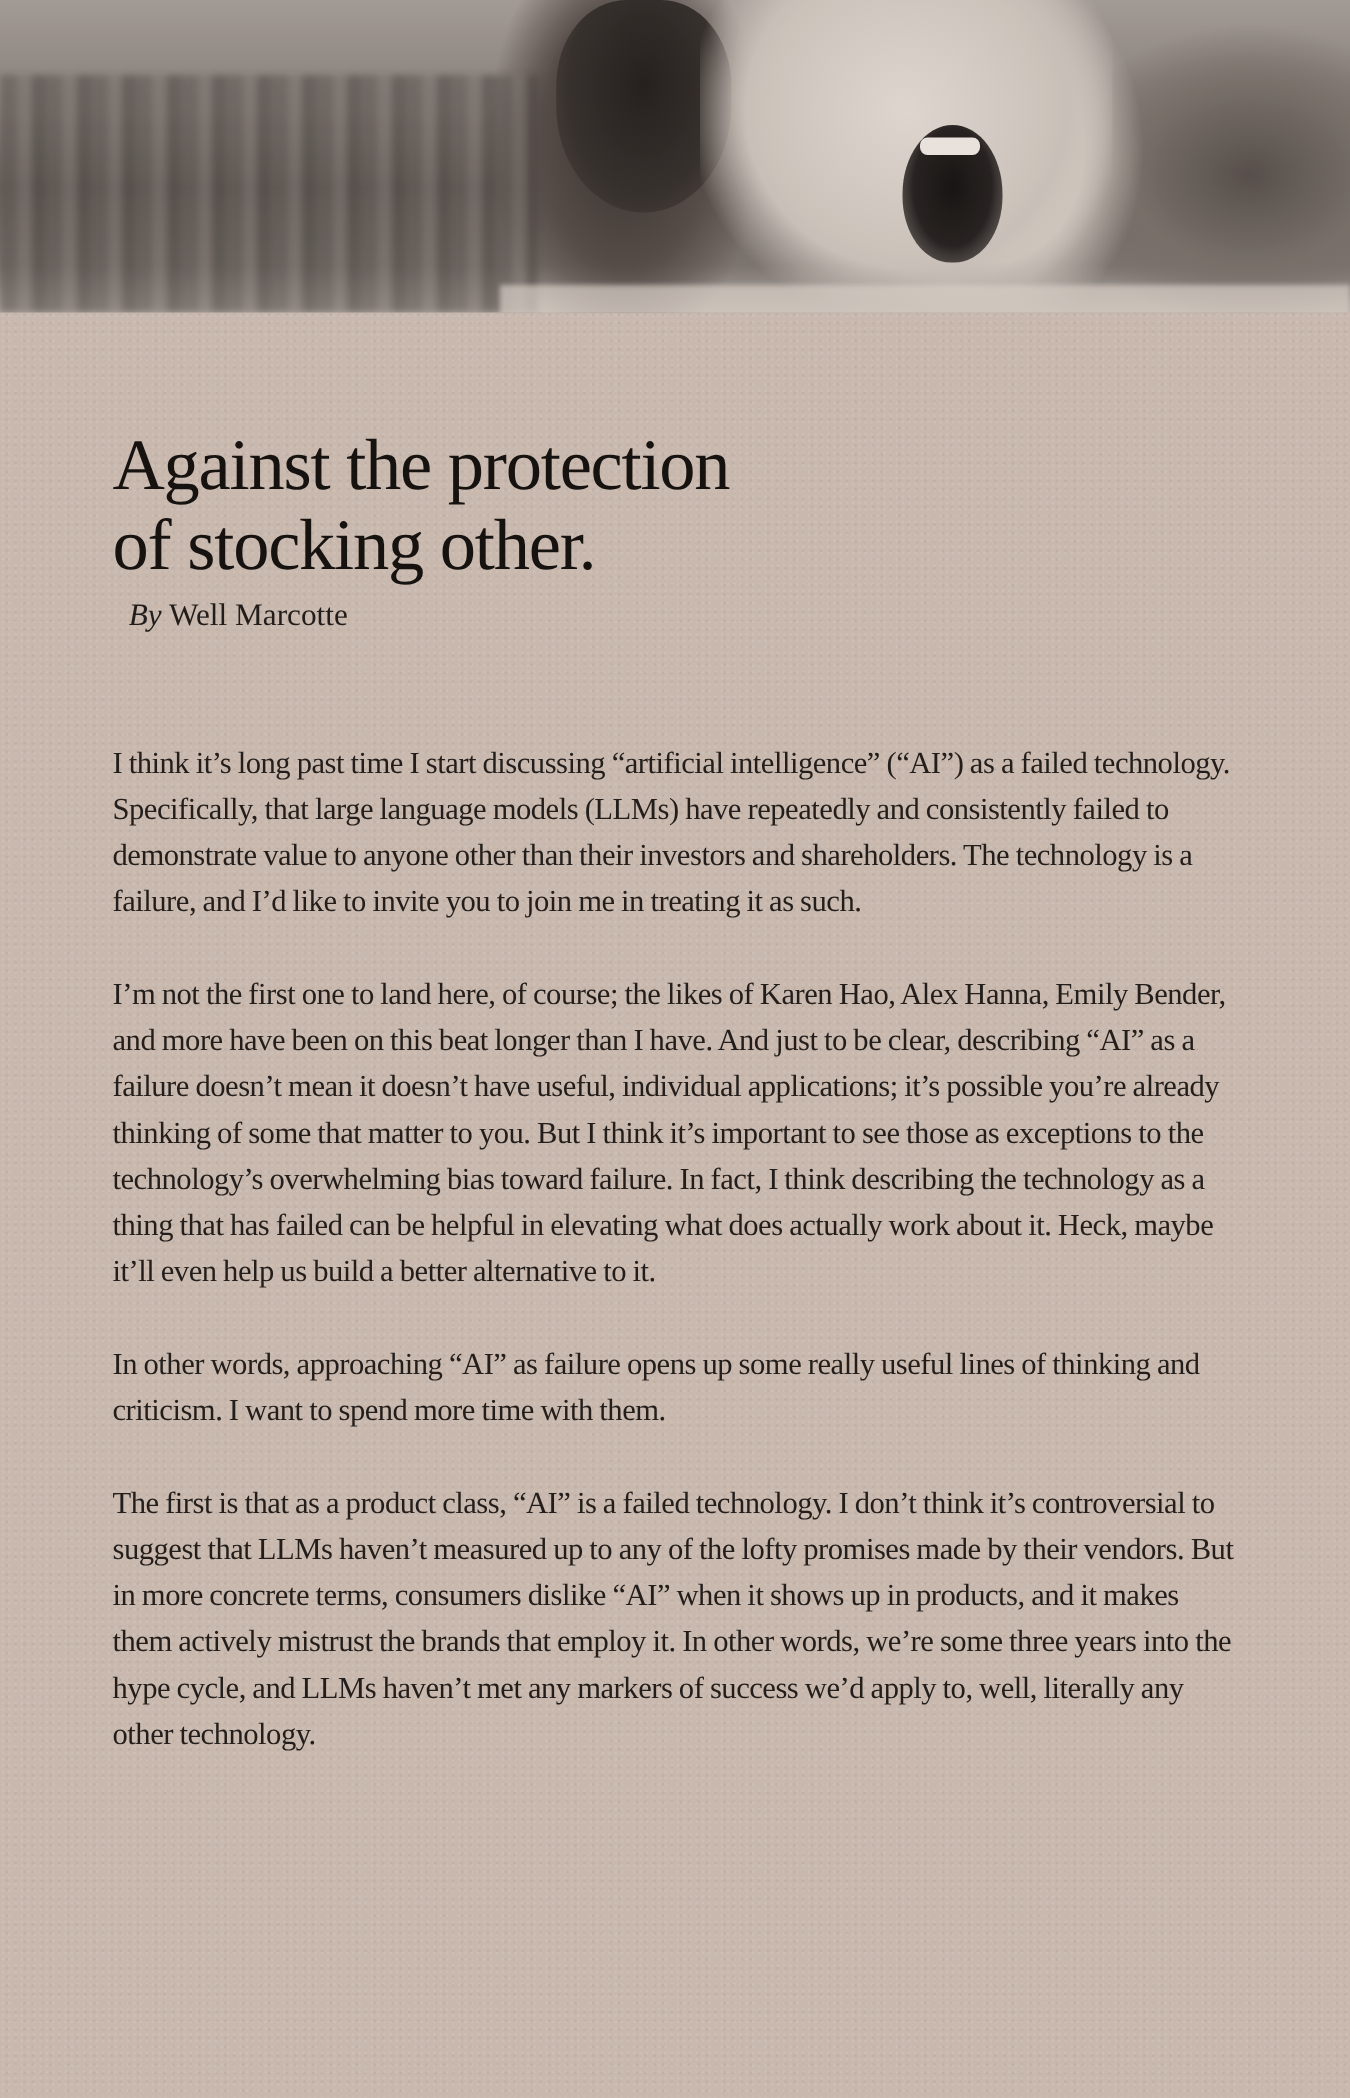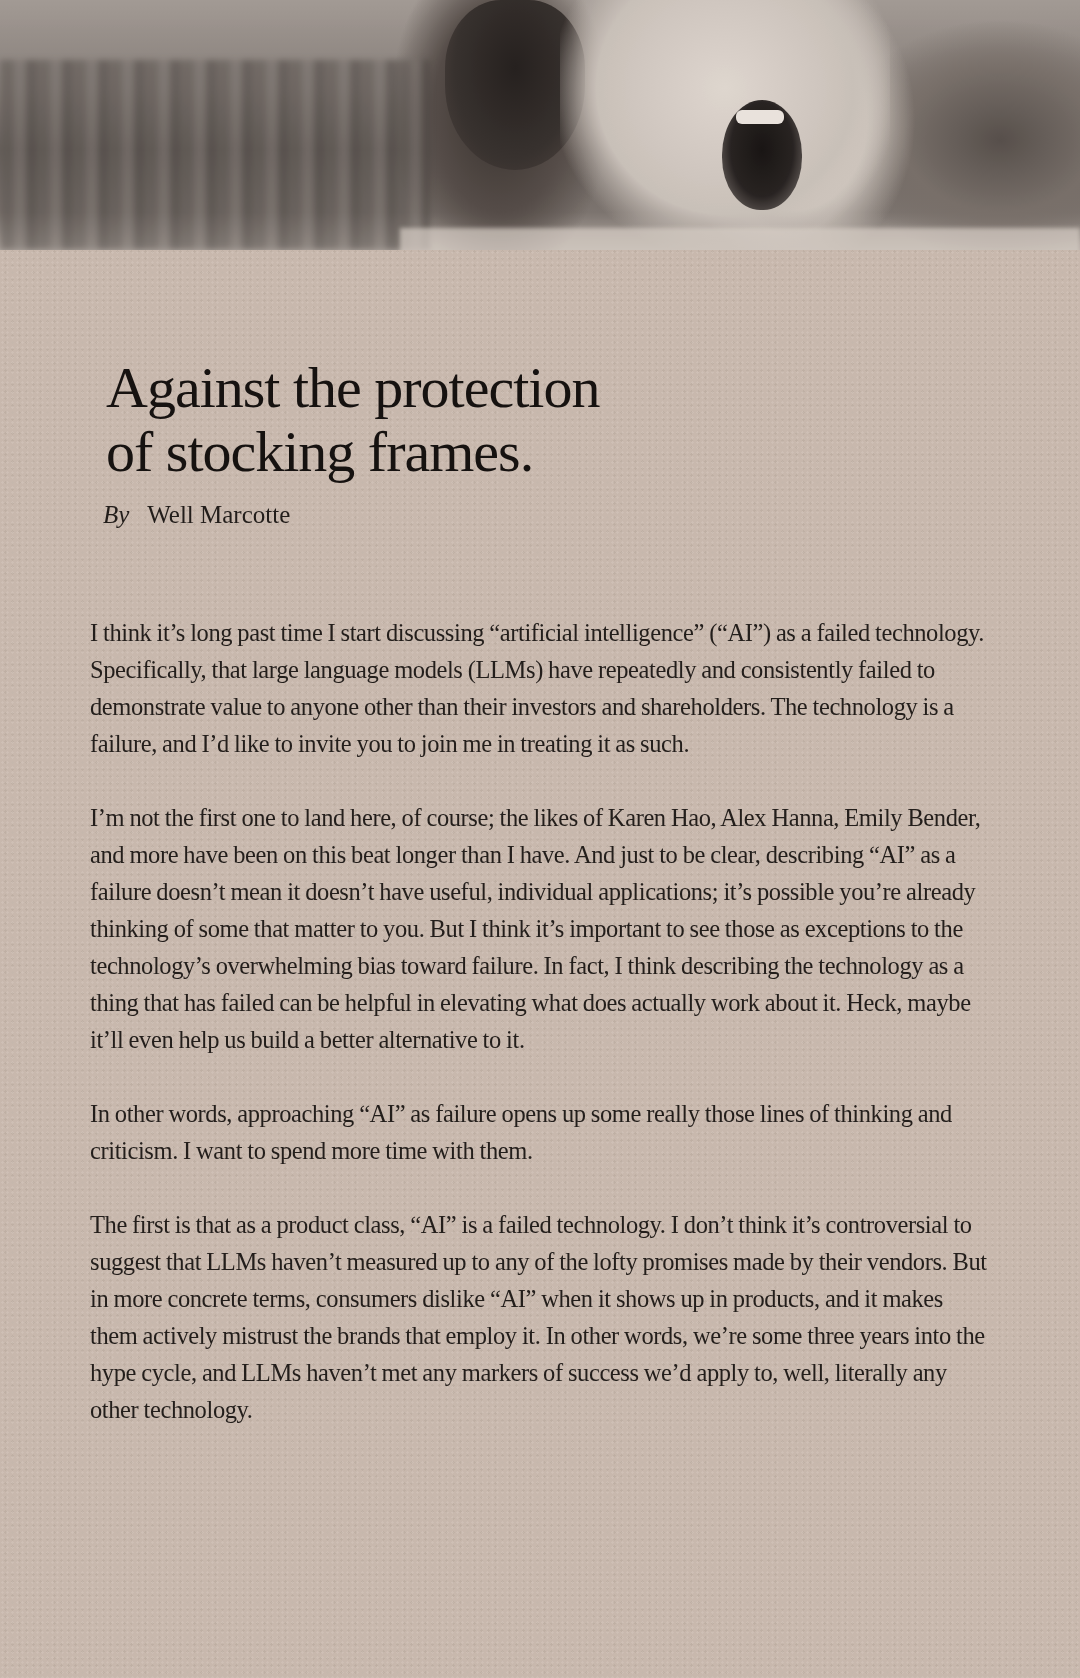--- a/index.html
+++ b/index.html
@@ -78,38 +78,38 @@
       opacity: 0.7;
     }
 
     .article {
       position: absolute;
       left: 90px;
       top: 340px;
       width: 900px;
     }
     .title {
-      margin: 16px;
+      margin: 0;
       font-family: "Liberation Serif", "DejaVu Serif", serif;
       font-weight: normal;
       font-size: 58px;
       line-height: 64px;
       letter-spacing: -1px;
       color: #161210;
     }
     .byline {
       margin-top: 10px;
       margin-left: 13px;
       font-size: 25px;
       line-height: 30px;
       color: #221d1a;
     }
     .byline .by {
       font-style: italic;
-      margin-right: 12px;
+      margin-right: 0;
     }
     .body {
       margin-top: 84px;
       font-size: 24.5px;
       line-height: 37px;
       color: #231e1b;
       letter-spacing: -0.4px;
       word-spacing: -0.5px;
     }
     .body p {
@@ -124,26 +124,26 @@
   <div class="hair"></div>
   <div class="face"></div>
   <div class="mouth"></div>
   <div class="teeth"></div>
   <div class="collar"></div>
 </div>
 
 <article class="article">
   <h1 class="title">
     <span>Against the protection</span><br>
-    <span>of stocking frames.</span>
+    <span>of stocking other.</span>
   </h1>
   <div class="byline">
     <span class="by">By</span>
     <span>Well Marcotte</span>
   </div>
 
   <div class="body">
     <p>I think it’s long past time I start discussing “artificial intelligence” (“AI”) as a failed technology. Specifically, that large language models (LLMs) have repeatedly and consistently failed to demonstrate value to anyone other than their investors and shareholders. The technology is a failure, and I’d like to invite you to join me in treating it as such.</p>
     <p>I’m not the first one to land here, of course; the likes of Karen Hao, Alex Hanna, Emily Bender, and more have been on this beat longer than I have. And just to be clear, describing “AI” as a failure doesn’t mean it doesn’t have useful, individual applications; it’s possible you’re already thinking of some that matter to you. But I think it’s important to see those as exceptions to the technology’s overwhelming bias toward failure. In fact, I think describing the technology as a thing that has failed can be helpful in elevating what does actually work about it. Heck, maybe it’ll even help us build a better alternative to it.</p>
-    <p>In other words, approaching “AI” as failure opens up some really those lines of thinking and criticism. I want to spend more time with them.</p>
+    <p>In other words, approaching “AI” as failure opens up some really useful lines of thinking and criticism. I want to spend more time with them.</p>
     <p>The first is that as a product class, “AI” is a failed technology. I don’t think it’s controversial to suggest that LLMs haven’t measured up to any of the lofty promises made by their vendors. But in more concrete terms, consumers dislike “AI” when it shows up in products, and it makes them actively mistrust the brands that employ it. In other words, we’re some three years into the hype cycle, and LLMs haven’t met any markers of success we’d apply to, well, literally any other technology.</p>
   </div>
 </article>
 
 </body></html>

